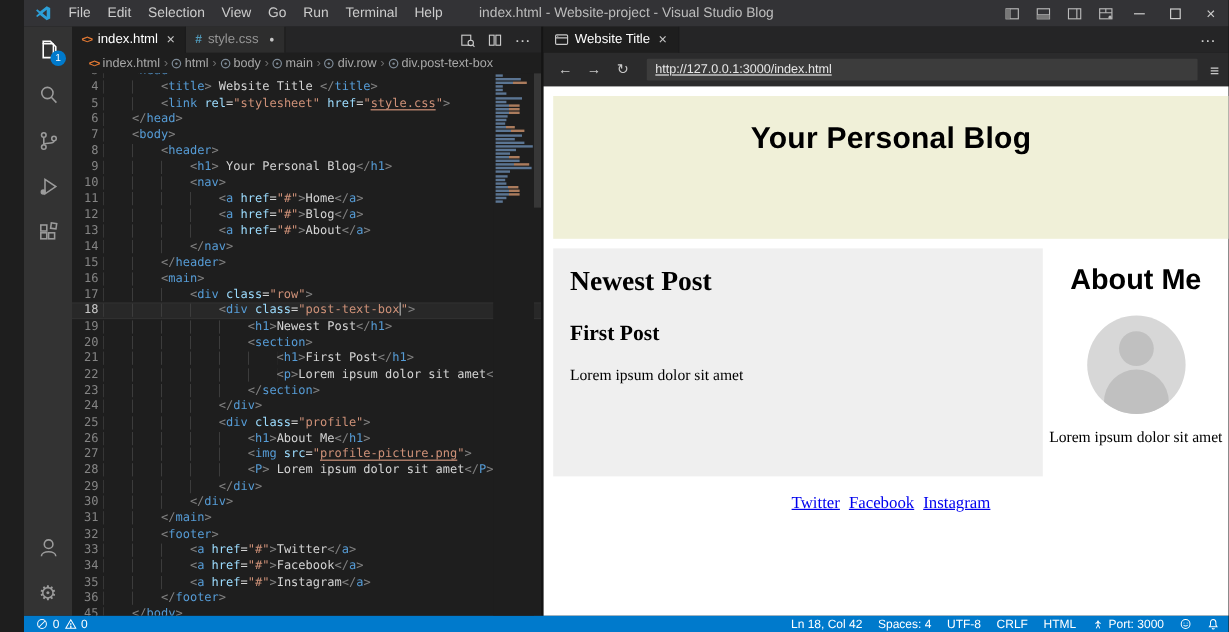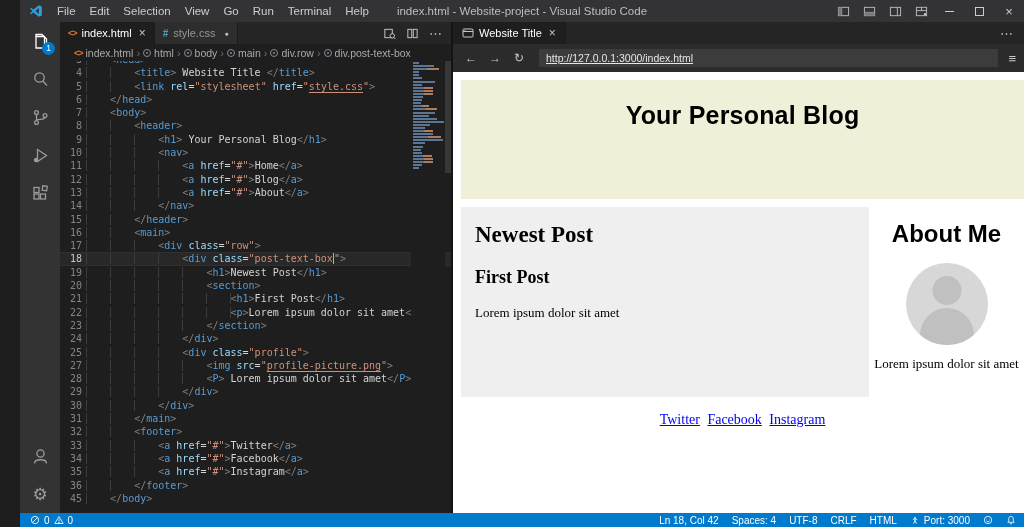--- a/index.html
+++ b/index.html
@@ -116,21 +116,21 @@
 </head>
 <body>
 
 <div class="window" style="--accent: #007acc; --pageHeaderBg: #f0f0d8; --postBoxBg: #efefef; --linkBlue: #0000ee; --htmlIcon: #e37933; --cssIcon: #519aba;">
 
   <div class="titlebar">
     <svg class="vscode-logo" viewBox="0 0 24 24">
       <path d="M17 2 L22 4.5 V19.5 L17 22 L7.5 14.5 L3.5 17.5 L1.8 16 L6 12 L1.8 8 L3.5 6.5 L7.5 9.5 Z M17 7 L11 12 L17 17 Z" fill="#2c9fd8"></path>
     </svg>
     <div id="menubar"><span class="menu-item">File</span><span class="menu-item">Edit</span><span class="menu-item">Selection</span><span class="menu-item">View</span><span class="menu-item">Go</span><span class="menu-item">Run</span><span class="menu-item">Terminal</span><span class="menu-item">Help</span></div>
-    <div class="win-title">index.html - Website-project - Visual Studio Code</div>
+    <div class="win-title">index.html - Website-project - Visual Studio Blog</div>
     <div class="tb-right">
       <span class="tb-ic">
         <svg viewBox="0 0 14 14">
             <rect x="1.5" y="2.5" width="11" height="9" fill="none" stroke="#bbb"></rect>
             <line x1="5" y1="2.5" x2="5" y2="11.5" stroke="#bbb"></line>
             <rect x="1.5" y="2.5" width="3.5" height="9" fill="#777"></rect>
           </svg>
       </span>
       <span class="tb-ic">
         <svg viewBox="0 0 14 14">
@@ -287,20 +287,21 @@
             <div class="code-line"><span class="ln">16</span><span class="lc"><span class="tk-w">        </span><span class="tk-p">&lt;</span><span class="tk-t">main</span><span class="tk-p">&gt;</span></span></div>
             <div class="code-line"><span class="ln">17</span><span class="lc"><span class="tk-w">            </span><span class="tk-p">&lt;</span><span class="tk-t">div</span><span class="tk-x"> </span><span class="tk-a">class</span><span class="tk-x">=</span><span class="tk-v">"row"</span><span class="tk-p">&gt;</span></span></div>
             <div class="code-line current"><span class="ln">18</span><span class="lc"><span class="tk-w">                </span><span class="tk-p">&lt;</span><span class="tk-t">div</span><span class="tk-x"> </span><span class="tk-a">class</span><span class="tk-x">=</span><span class="tk-v">"post-text-box</span><span class="cursor"></span><span class="tk-v">"</span><span class="tk-p">&gt;</span></span></div>
             <div class="code-line"><span class="ln">19</span><span class="lc"><span class="tk-w">                    </span><span class="tk-p">&lt;</span><span class="tk-t">h1</span><span class="tk-p">&gt;</span><span class="tk-x">Newest Post</span><span class="tk-p">&lt;/</span><span class="tk-t">h1</span><span class="tk-p">&gt;</span></span></div>
             <div class="code-line"><span class="ln">20</span><span class="lc"><span class="tk-w">                    </span><span class="tk-p">&lt;</span><span class="tk-t">section</span><span class="tk-p">&gt;</span></span></div>
             <div class="code-line"><span class="ln">21</span><span class="lc"><span class="tk-w">                        </span><span class="tk-p">&lt;</span><span class="tk-t">h1</span><span class="tk-p">&gt;</span><span class="tk-x">First Post</span><span class="tk-p">&lt;/</span><span class="tk-t">h1</span><span class="tk-p">&gt;</span></span></div>
             <div class="code-line"><span class="ln">22</span><span class="lc"><span class="tk-w">                        </span><span class="tk-p">&lt;</span><span class="tk-t">p</span><span class="tk-p">&gt;</span><span class="tk-x">Lorem ipsum dolor sit amet</span><span class="tk-p">&lt;/</span><span class="tk-t">p</span><span class="tk-p">&gt;</span></span></div>
             <div class="code-line"><span class="ln">23</span><span class="lc"><span class="tk-w">                    </span><span class="tk-p">&lt;/</span><span class="tk-t">section</span><span class="tk-p">&gt;</span></span></div>
             <div class="code-line"><span class="ln">24</span><span class="lc"><span class="tk-w">                </span><span class="tk-p">&lt;/</span><span class="tk-t">div</span><span class="tk-p">&gt;</span></span></div>
             <div class="code-line"><span class="ln">25</span><span class="lc"><span class="tk-w">                </span><span class="tk-p">&lt;</span><span class="tk-t">div</span><span class="tk-x"> </span><span class="tk-a">class</span><span class="tk-x">=</span><span class="tk-v">"profile"</span><span class="tk-p">&gt;</span></span></div>
+            <div class="code-line"><span class="ln">26</span><span class="lc"><span class="tk-w">                    </span><span class="tk-p">&lt;</span><span class="tk-t">h1</span><span class="tk-p">&gt;</span><span class="tk-x">About Me</span><span class="tk-p">&lt;/</span><span class="tk-t">h1</span><span class="tk-p">&gt;</span></span></div>
             <div class="code-line"><span class="ln">27</span><span class="lc"><span class="tk-w">                    </span><span class="tk-p">&lt;</span><span class="tk-t">img</span><span class="tk-x"> </span><span class="tk-a">src</span><span class="tk-x">=</span><span class="tk-v">"</span><span class="tk-u">profile-picture.png</span><span class="tk-v">"</span><span class="tk-p">&gt;</span></span></div>
             <div class="code-line"><span class="ln">28</span><span class="lc"><span class="tk-w">                    </span><span class="tk-p">&lt;</span><span class="tk-t">P</span><span class="tk-p">&gt;</span><span class="tk-x"> Lorem ipsum dolor sit amet</span><span class="tk-p">&lt;/</span><span class="tk-t">P</span><span class="tk-p">&gt;</span></span></div>
             <div class="code-line"><span class="ln">29</span><span class="lc"><span class="tk-w">                </span><span class="tk-p">&lt;/</span><span class="tk-t">div</span><span class="tk-p">&gt;</span></span></div>
             <div class="code-line"><span class="ln">30</span><span class="lc"><span class="tk-w">            </span><span class="tk-p">&lt;/</span><span class="tk-t">div</span><span class="tk-p">&gt;</span></span></div>
             <div class="code-line"><span class="ln">31</span><span class="lc"><span class="tk-w">        </span><span class="tk-p">&lt;/</span><span class="tk-t">main</span><span class="tk-p">&gt;</span></span></div>
             <div class="code-line"><span class="ln">32</span><span class="lc"><span class="tk-w">        </span><span class="tk-p">&lt;</span><span class="tk-t">footer</span><span class="tk-p">&gt;</span></span></div>
             <div class="code-line"><span class="ln">33</span><span class="lc"><span class="tk-w">            </span><span class="tk-p">&lt;</span><span class="tk-t">a</span><span class="tk-x"> </span><span class="tk-a">href</span><span class="tk-x">=</span><span class="tk-v">"#"</span><span class="tk-p">&gt;</span><span class="tk-x">Twitter</span><span class="tk-p">&lt;/</span><span class="tk-t">a</span><span class="tk-p">&gt;</span></span></div>
             <div class="code-line"><span class="ln">34</span><span class="lc"><span class="tk-w">            </span><span class="tk-p">&lt;</span><span class="tk-t">a</span><span class="tk-x"> </span><span class="tk-a">href</span><span class="tk-x">=</span><span class="tk-v">"#"</span><span class="tk-p">&gt;</span><span class="tk-x">Facebook</span><span class="tk-p">&lt;/</span><span class="tk-t">a</span><span class="tk-p">&gt;</span></span></div>
             <div class="code-line"><span class="ln">35</span><span class="lc"><span class="tk-w">            </span><span class="tk-p">&lt;</span><span class="tk-t">a</span><span class="tk-x"> </span><span class="tk-a">href</span><span class="tk-x">=</span><span class="tk-v">"#"</span><span class="tk-p">&gt;</span><span class="tk-x">Instagram</span><span class="tk-p">&lt;/</span><span class="tk-t">a</span><span class="tk-p">&gt;</span></span></div>
             <div class="code-line"><span class="ln">36</span><span class="lc"><span class="tk-w">        </span><span class="tk-p">&lt;/</span><span class="tk-t">footer</span><span class="tk-p">&gt;</span></span></div>

